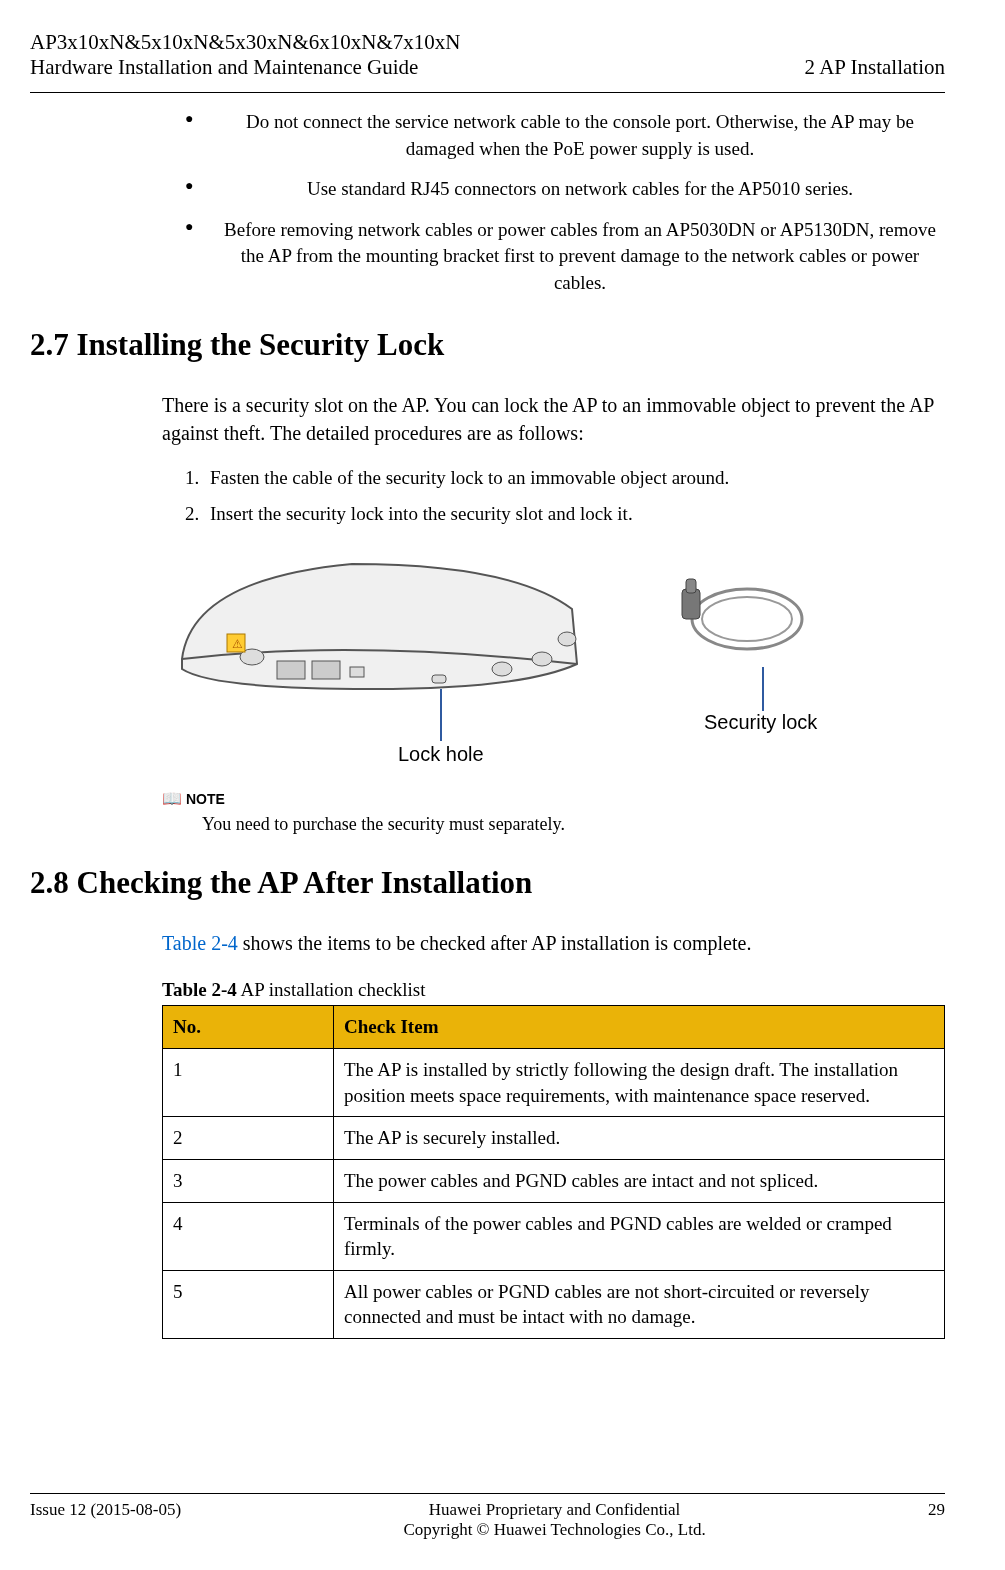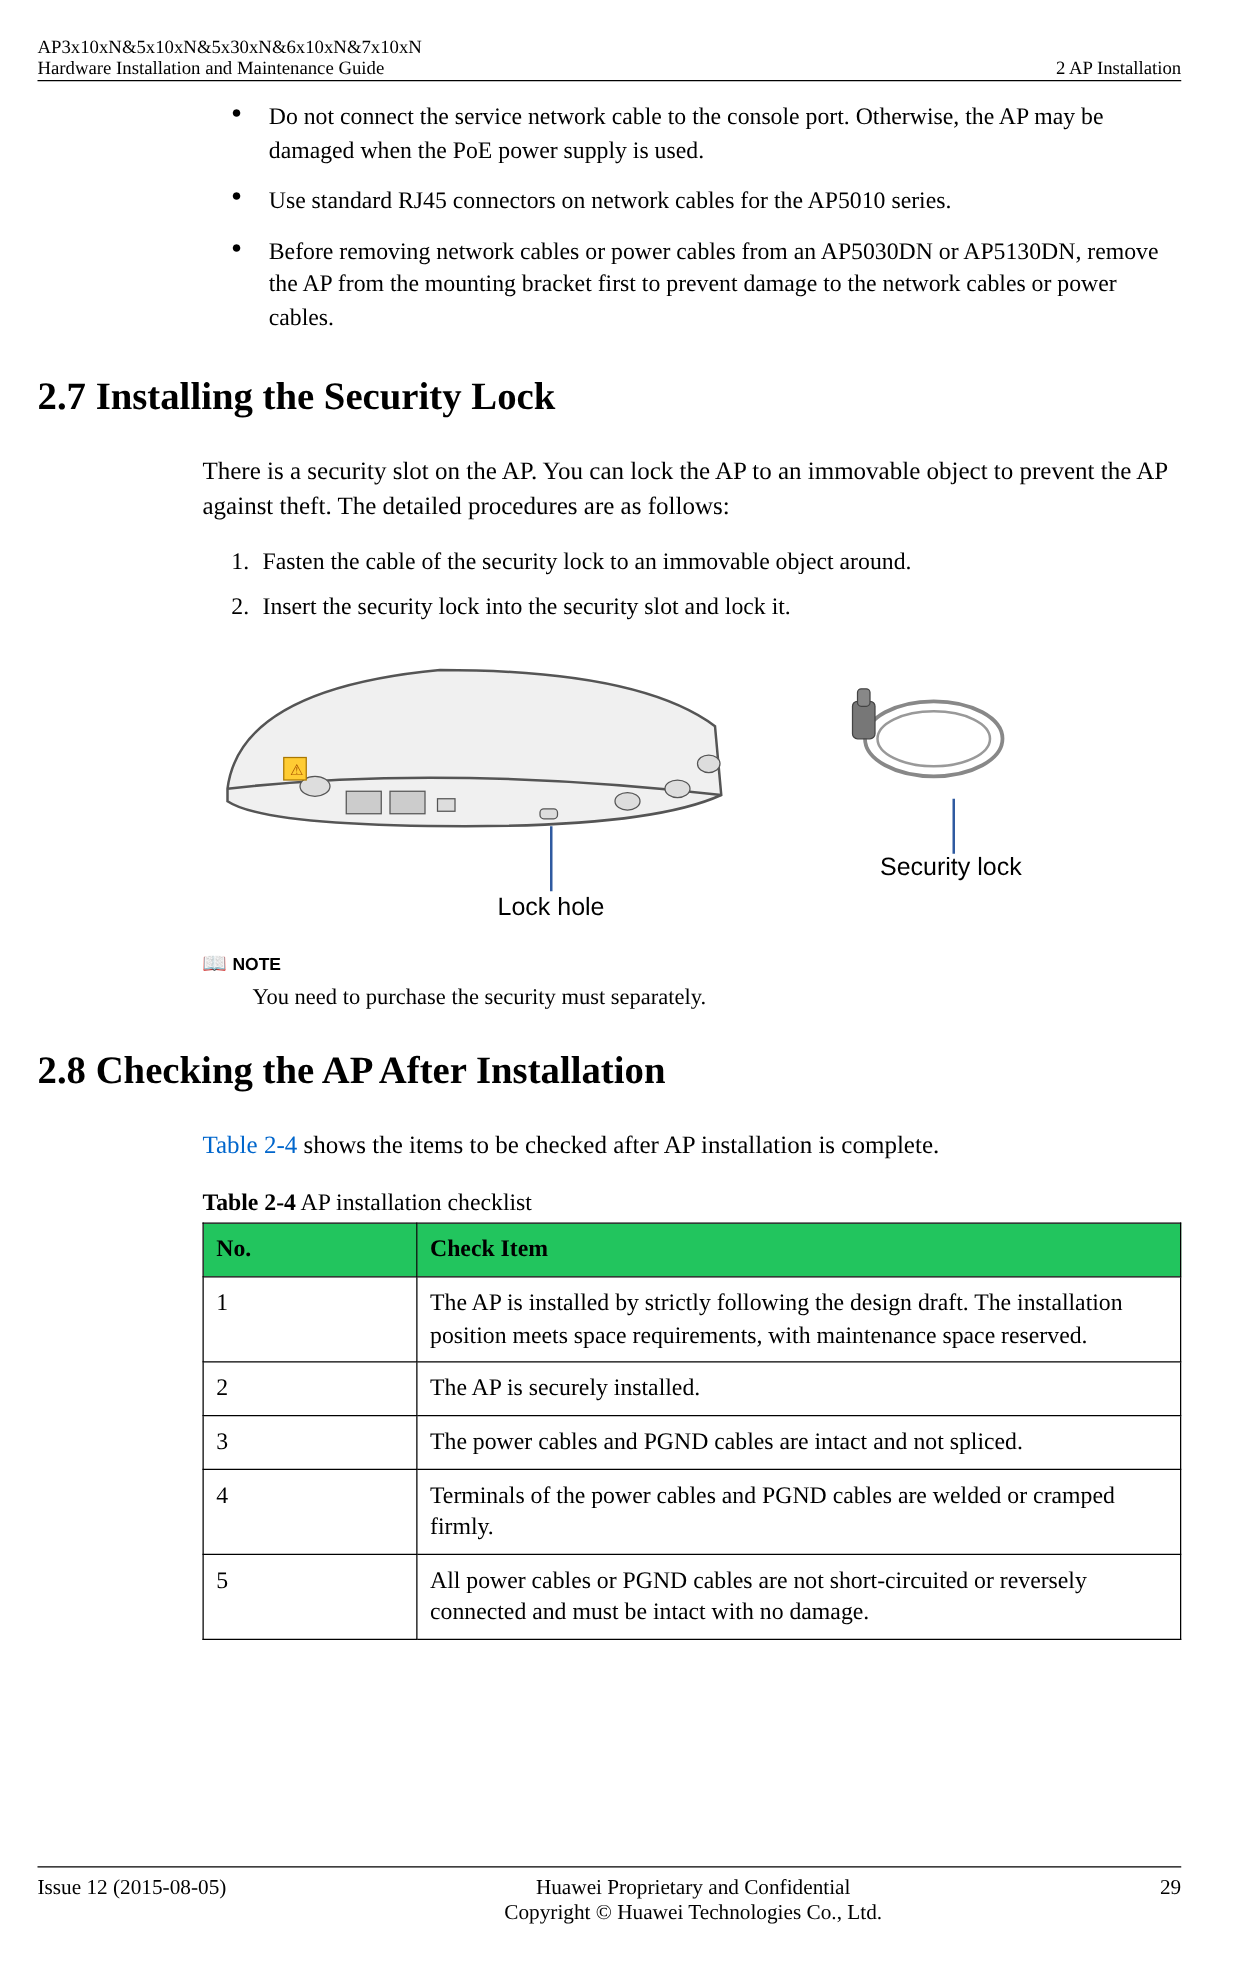--- a/index.html
+++ b/index.html
@@ -14,34 +14,35 @@
     height: 1570px;
     margin: 0 auto;
     padding: 30px 60px 30px 30px;
     box-sizing: border-box;
     display: flex;
     flex-direction: column;
   }
   .header-row {
     display: flex;
     justify-content: space-between;
-    font-size: 15px;
+    font-size: 21px;
     border-bottom: 1px solid #000;
-    padding-bottom: 0;
+    padding-bottom: 12px;
     align-items: center;
   }
   .header-left { text-align: left; }
   .content {
     flex: 1;
     padding-top: 16px;
   }
   ul.bullets {
     list-style: none;
     padding: 0;
     margin: 0 0 20px 155px;
+    text-align: center;
   }
   ul.bullets li {
     position: relative;
     padding-left: 30px;
     font-size: 19px;
     line-height: 1.4;
     margin-bottom: 14px;
   }
   ul.bullets li::before {
     content: "●";
@@ -108,21 +109,21 @@
     font-size: 19px;
   }
   table.check th, table.check td {
     border: 1.5px solid #000;
     padding: 8px 10px;
     text-align: left;
     vertical-align: top;
     line-height: 1.35;
   }
   table.check th {
-    background: #22c55e;
+    background: #eab308;
     font-weight: bold;
   }
   table.check td.no { width: 150px; }
   .xref { color: #0066cc; }
   .footer {
     border-top: 1px solid #000;
     padding-top: 6px;
     display: flex;
     justify-content: space-between;
     font-size: 17px;

